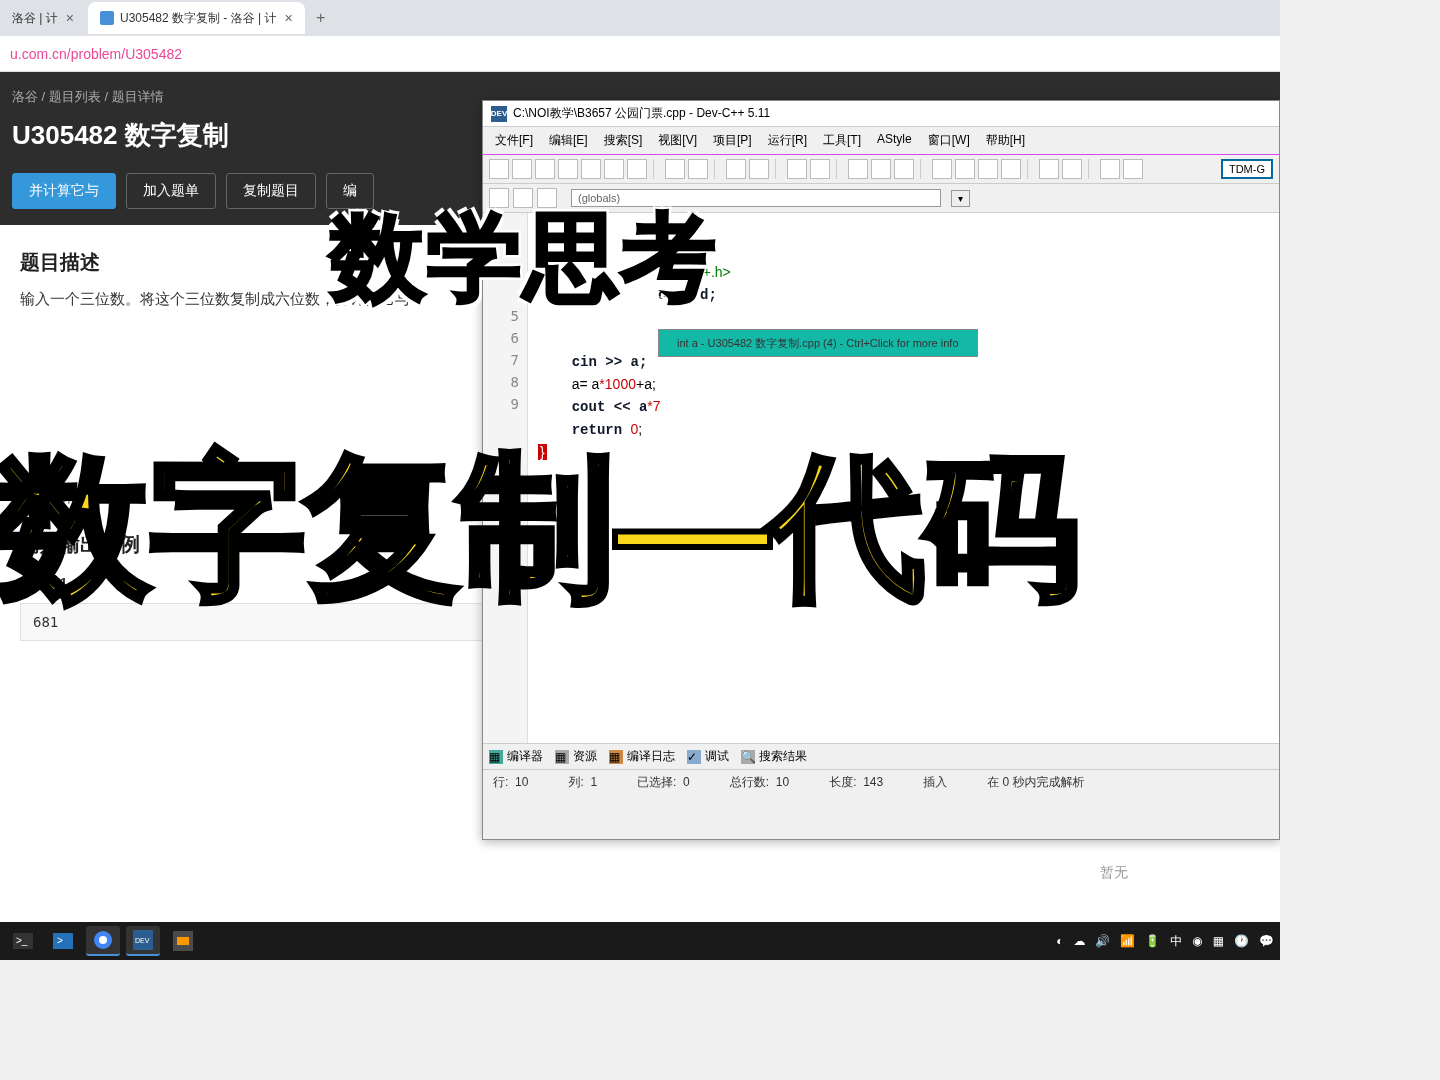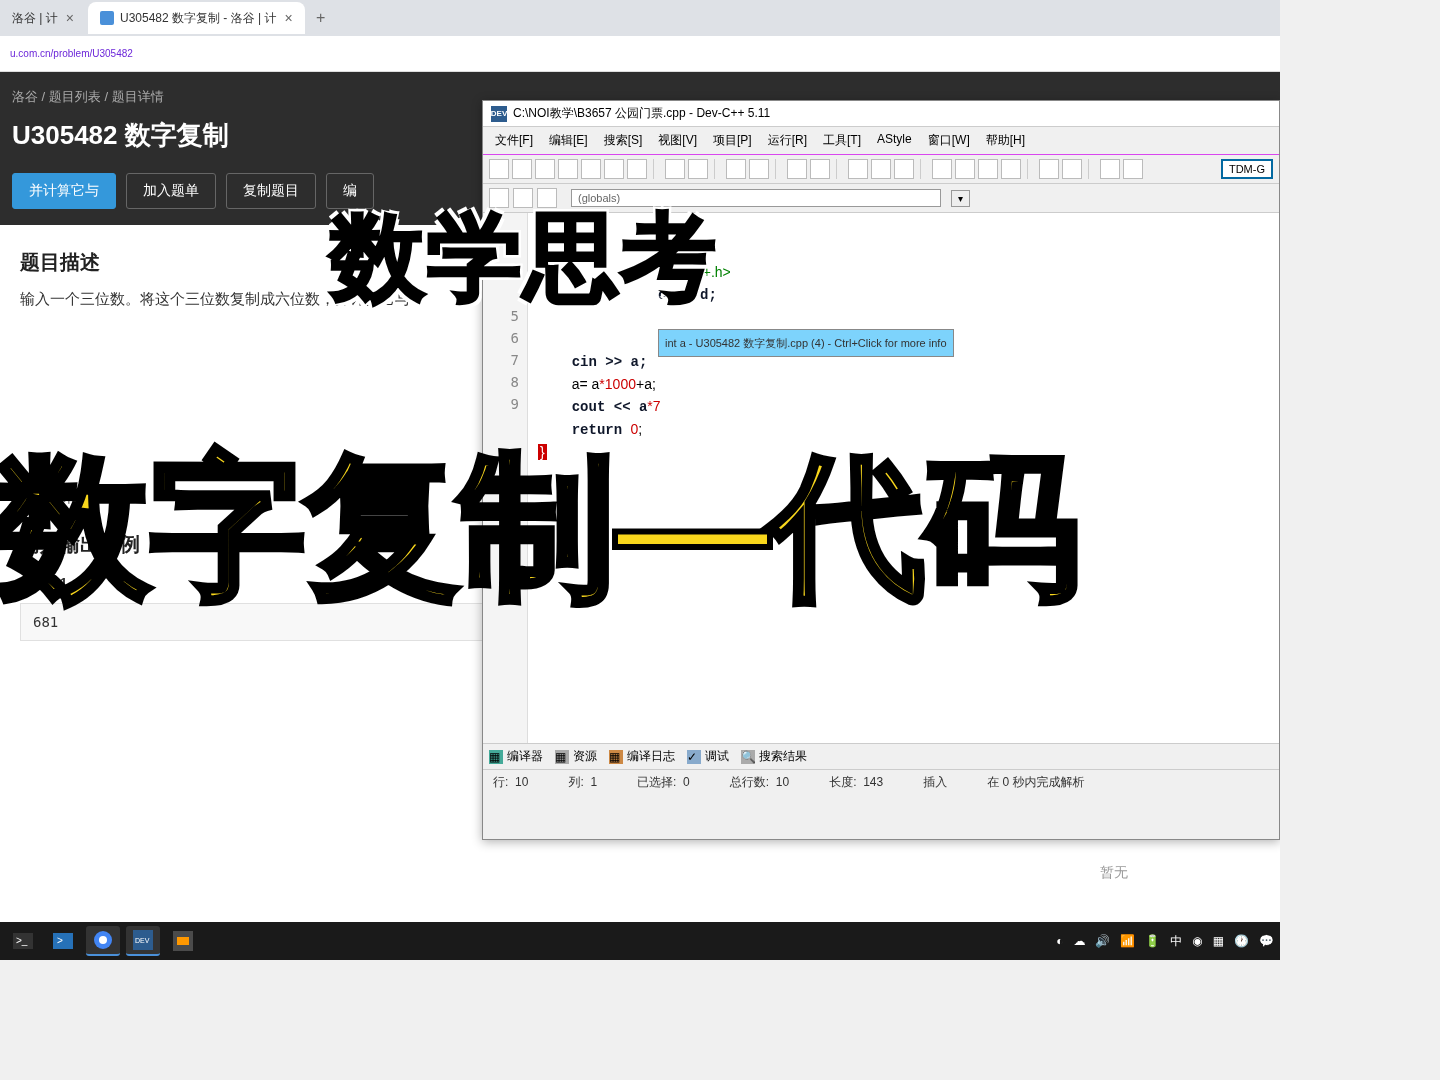--- a/index.html
+++ b/index.html
@@ -8,21 +8,21 @@
 
 .browser-tabs { background: #dee1e6; height: 36px; display: flex; align-items: center; padding-left: 0; }
 .tab { background: #fff; height: 32px; display: flex; align-items: center; padding: 0 12px; border-radius: 8px 8px 0 0; font-size: 12px; margin-right: 2px; color: #333; position: relative; }
 .tab.inactive { background: transparent; }
 .tab-close { margin-left: 8px; color: #666; cursor: pointer; font-size: 14px; }
 .tab-icon { width: 14px; height: 14px; margin-right: 6px; background: #4a90d9; border-radius: 2px; }
 .new-tab { width: 28px; height: 28px; display: flex; align-items: center; justify-content: center; color: #666; font-size: 16px; border-radius: 50%; }
 
 
 .address-bar { background: #fff; height: 36px; display: flex; align-items: center; padding: 0 10px; border-bottom: 1px solid #ddd; }
-.url { font-size: 10px; color: #6d28d9; }
+.url { font-size: 14px; color: #ec4899; }
 
 
 .problem-page { background: #fff; height: 888px; }
 .problem-header { background: #2d2d2d; color: #fff; padding: 16px 12px; }
 .breadcrumb { font-size: 13px; color: #aaa; margin-bottom: 12px; }
 .problem-title { font-size: 26px; font-weight: bold; margin-bottom: 20px; }
 .btn-row { display: flex; gap: 10px; }
 .btn { padding: 8px 16px; font-size: 14px; border: 1px solid #666; background: #2d2d2d; color: #fff; cursor: pointer; border-radius: 3px; }
 .btn.primary { background: #3498db; border-color: #3498db; }
 
@@ -51,21 +51,21 @@
 .globals { font-size: 11px; padding: 2px 6px; border: 1px solid #999; background: #fff; width: 370px; margin-left: 10px; color: #666; }
 .globals-arrow { border: 1px solid #999; padding: 2px 6px; background: #eee; font-size: 10px; margin-left: 6px; }
 
 .code-area { background: #fff; height: 530px; display: flex; }
 .gutter { width: 45px; background: #f4f4f4; border-right: 1px solid #ddd; text-align: right; padding: 4px 8px 4px 0; font-family: Consolas, monospace; font-size: 14px; color: #888; line-height: 22px; }
 .code-content { padding: 4px 10px; font-family: Consolas, monospace; font-size: 14px; line-height: 22px; white-space: pre; position: relative; flex: 1; }
 .kw { color: #0f172a; font-weight: bold; font-family: Liberation Mono, monospace; }
 .pp { color: #008000; }
 .op { color: #c00; }
 .brace-hl { background: #c00; color: #fff; padding: 0 2px; }
-.tooltip { position: absolute; left: 130px; top: 116px; background: #7dd3fc; border: 1px solid #888; padding: 2px 6px; font-size: 11px; font-family: Arial; color: #333; white-space: nowrap; }
+.tooltip { position: absolute; left: 130px; top: 116px; background: #14b8a6; border: 1px solid #888; padding: 2px 18px; font-size: 11px; font-family: Arial; color: #333; white-space: nowrap; }
 .current-line-bg { position: absolute; left: 0; right: 0; top: 198px; height: 22px; background: #d4f0ff; z-index: -1; }
 
 .devcpp-bottom-tabs { background: #f0f0f0; padding: 4px 6px; display: flex; gap: 12px; font-size: 12px; border-top: 1px solid #ccc; align-items: center; }
 .bottom-tab { display: flex; align-items: center; gap: 4px; cursor: pointer; }
 .bt-icon { width: 14px; height: 14px; display: inline-block; }
 .devcpp-status { background: #f0f0f0; padding: 4px 10px; display: flex; gap: 40px; font-size: 12px; border-top: 1px solid #ccc; color: #333; }
 .status-item { white-space: nowrap; }
 
 
 .overlay-text1 { position: absolute; left: 330px; top: 195px; font-size: 95px; font-weight: 700; color: #000; -webkit-text-stroke: 3px #000; text-shadow: 4px 4px 0 #fff, -4px -4px 0 #fff, 4px -4px 0 #fff, -4px 4px 0 #fff; letter-spacing: 2px; z-index: 100; }

